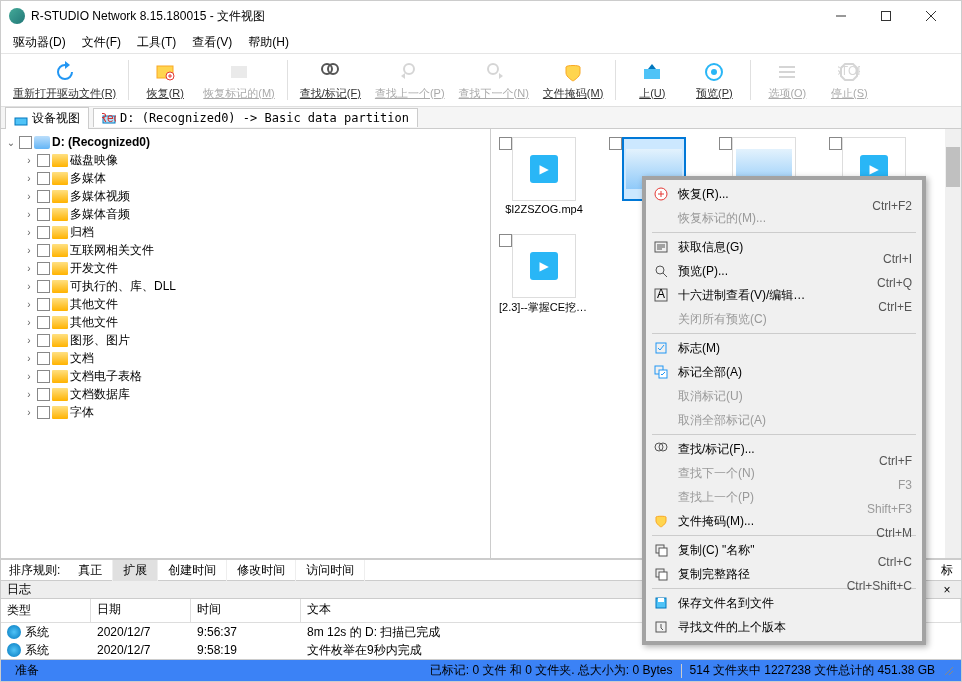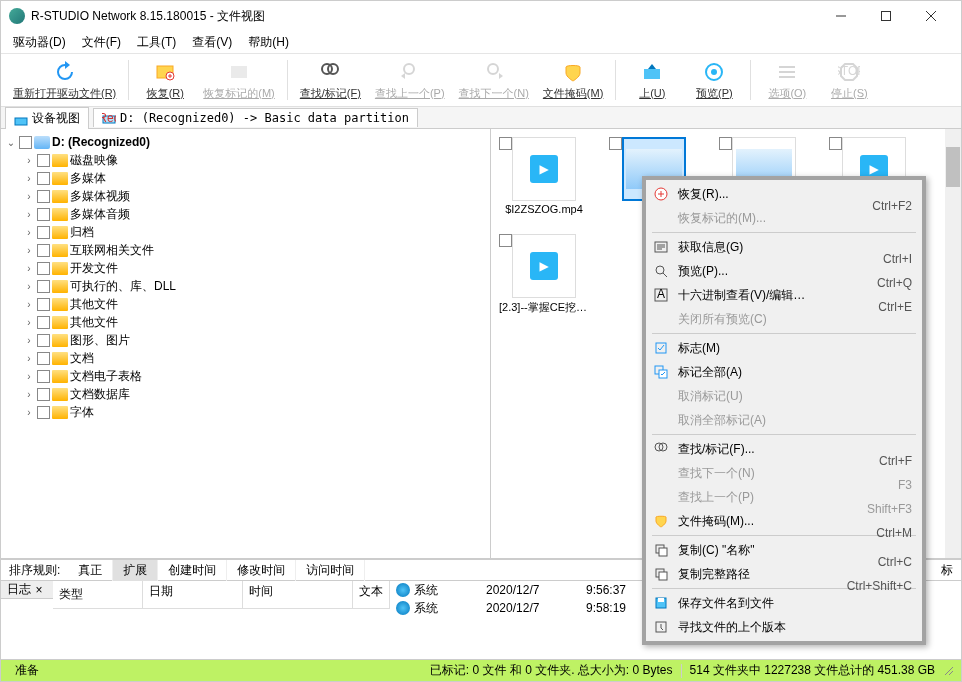--- a/index.html
+++ b/index.html
@@ -43,34 +43,34 @@
 .ctx-item .cico { width: 18px; height: 18px; display: flex; align-items: center; justify-content: center; }
 .ctx-item .clbl { flex: 1; font-size: 12px; }
 .ctx-item .csc { font-size: 12px; color: #555; margin-top: 24px; }
 .ctx-item.dis .clbl, .ctx-item.dis .csc { color: #999; }
 .ctx-sep { height: 1px; background: #ccc; margin: 2px 4px; }
 .sort-bar { height: 22px; display: flex; align-items: center; border-top: 1px solid #ccc; border-bottom: 1px solid #ccc; background: #fff; }
 .sort-lbl { padding: 0 8px; }
 .sort-tab { padding: 2px 10px; border-right: 1px solid #eee; }
 .sort-tab.active { background: #e0e0e0; }
 .sort-right { margin-left: auto; padding: 0 8px; }
-.log-panel { height: 78px; display: flex; flex-direction: row; }
+.log-panel { height: 78px; display: flex; flex-direction: column; }
 .log-hdr { height: 18px; background: #eee; display: flex; align-items: center; padding: 0 6px; border-bottom: 1px solid #ccc; }
 .log-hdr .lh-title { flex: 1; }
 .log-hdr .lh-x { width: 16px; text-align: center; }
 .log-cols { height: 28px; display: flex; background: #fff; border-bottom: 1px solid #ddd; }
 .log-col { padding: 2px 6px; border-right: 1px solid #ddd; }
 .log-row { height: 18px; display: flex; align-items: center; background: #fff; }
 .log-cell { padding: 0 6px; }
 .lc0 { width: 90px; display: flex; align-items: center; gap: 4px; }
 .lc1 { width: 100px; }
 .lc2 { width: 110px; }
 .lc3 { flex: 1; }
 .log-ico { width: 14px; height: 14px; background: radial-gradient(#4fc3f7,#0277bd); border-radius: 50%; }
-.statusbar { height: 22px; display: flex; align-items: center; background: #bef264; border-top: 1px solid #ccc; padding: 0 6px; font-size: 11px; }
+.statusbar { height: 22px; display: flex; align-items: center; background: #3b82f6; border-top: 1px solid #ccc; padding: 0 6px; font-size: 11px; }
 .statusbar .sb-sec { padding: 0 8px; }
 .statusbar .sb-sep { width: 1px; height: 14px; background: #ccc; }
 svg { display: block; }
 </style>
 </head>
 <body>
 
 <div class="titlebar">
   <div class="app-icon"></div>
   <div class="title">R-STUDIO Network 8.15.180015 - 文件视图</div>

